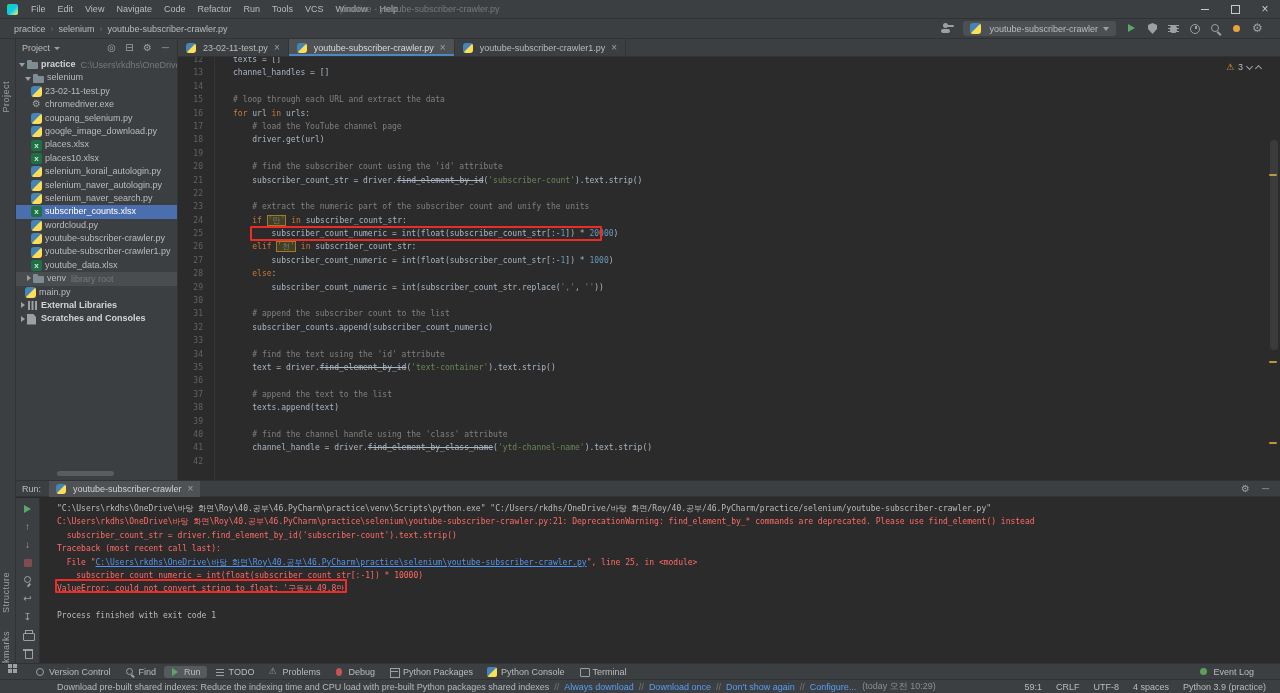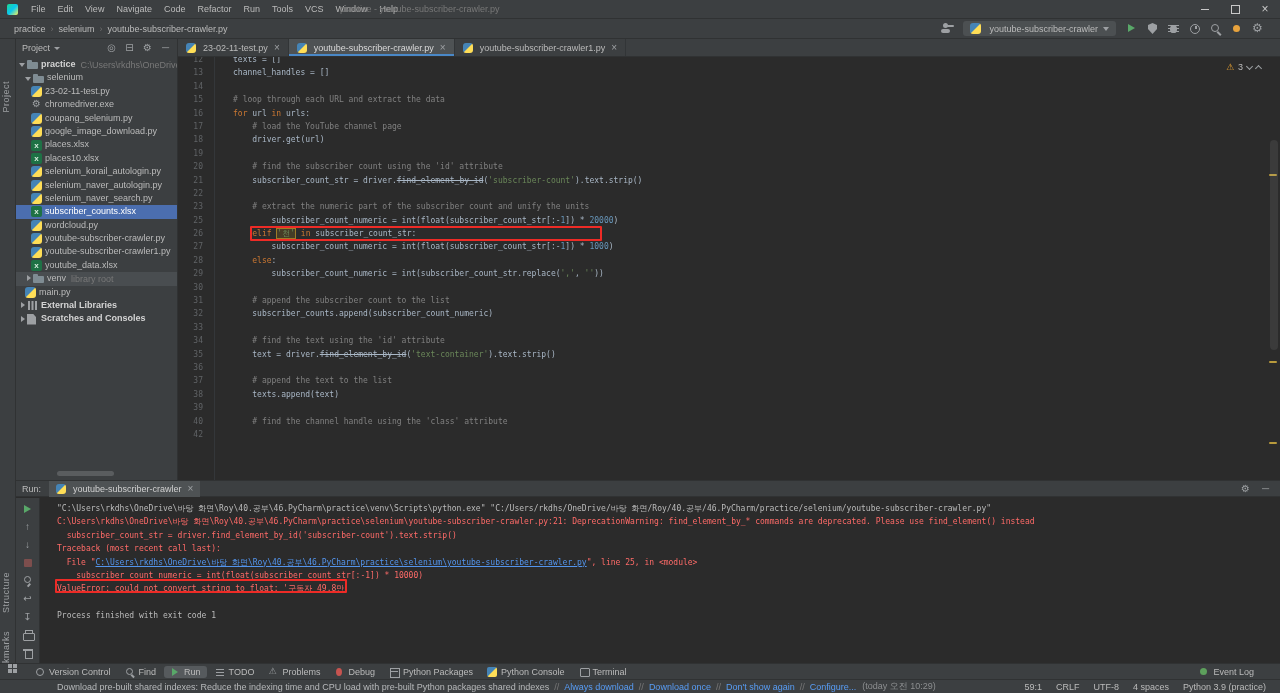--- a/index.html
+++ b/index.html
@@ -414,20 +414,24 @@
           </div>
           <div class="cl">
             <span class="ln">22</span>
             <span class="ct"></span>
           </div>
           <div class="cl">
             <span class="ln">23</span>
             <span class="ct"><span class="tk-p">    </span><span class="tk-c"># extract the numeric part of the subscriber count and unify the units</span></span>
           </div>
           <div class="cl">
+            <span class="ln">24</span>
+            <span class="ct"><span class="tk-p">    </span><span class="tk-k">if</span><span class="tk-p"> </span><span class="tk-sh">'만'</span><span class="tk-p"> </span><span class="tk-k">in</span><span class="tk-p"> subscriber_count_str:</span></span>
+          </div>
+          <div class="cl">
             <span class="ln">25</span>
             <span class="ct"><span class="tk-p">        subscriber_count_numeric = int(float(subscriber_count_str[:-</span><span class="tk-n">1</span><span class="tk-p">]) * </span><span class="tk-n">20000</span><span class="tk-p">)</span></span>
           </div>
           <div class="cl">
             <span class="ln">26</span>
             <span class="ct"><span class="tk-p">    </span><span class="tk-k">elif</span><span class="tk-p"> </span><span class="tk-sh">'천'</span><span class="tk-p"> </span><span class="tk-k">in</span><span class="tk-p"> subscriber_count_str:</span></span>
           </div>
           <div class="cl">
             <span class="ln">27</span>
             <span class="ct"><span class="tk-p">        subscriber_count_numeric = int(float(subscriber_count_str[:-</span><span class="tk-n">1</span><span class="tk-p">]) * </span><span class="tk-n">1000</span><span class="tk-p">)</span></span>
@@ -476,20 +480,24 @@
             <span class="ln">38</span>
             <span class="ct"><span class="tk-p">    texts.append(text)</span></span>
           </div>
           <div class="cl">
             <span class="ln">39</span>
             <span class="ct"></span>
           </div>
           <div class="cl">
             <span class="ln">40</span>
             <span class="ct"><span class="tk-p">    </span><span class="tk-c"># find the channel handle using the 'class' attribute</span></span>
+          </div>
+          <div class="cl">
+            <span class="ln">41</span>
+            <span class="ct"><span class="tk-p">    channel_handle = driver.</span><span class="tk-d">find_element_by_class_name</span><span class="tk-p">(</span><span class="tk-s">'ytd-channel-name'</span><span class="tk-p">).text.strip()</span></span>
           </div>
           <div class="cl">
             <span class="ln">42</span>
             <span class="ct"></span>
           </div>
         </div>
       <div class="insp">
         <span class="insp-warn"></span>
         <span class="insp-count">3</span>
         <span class="insp-chev down"></span>

